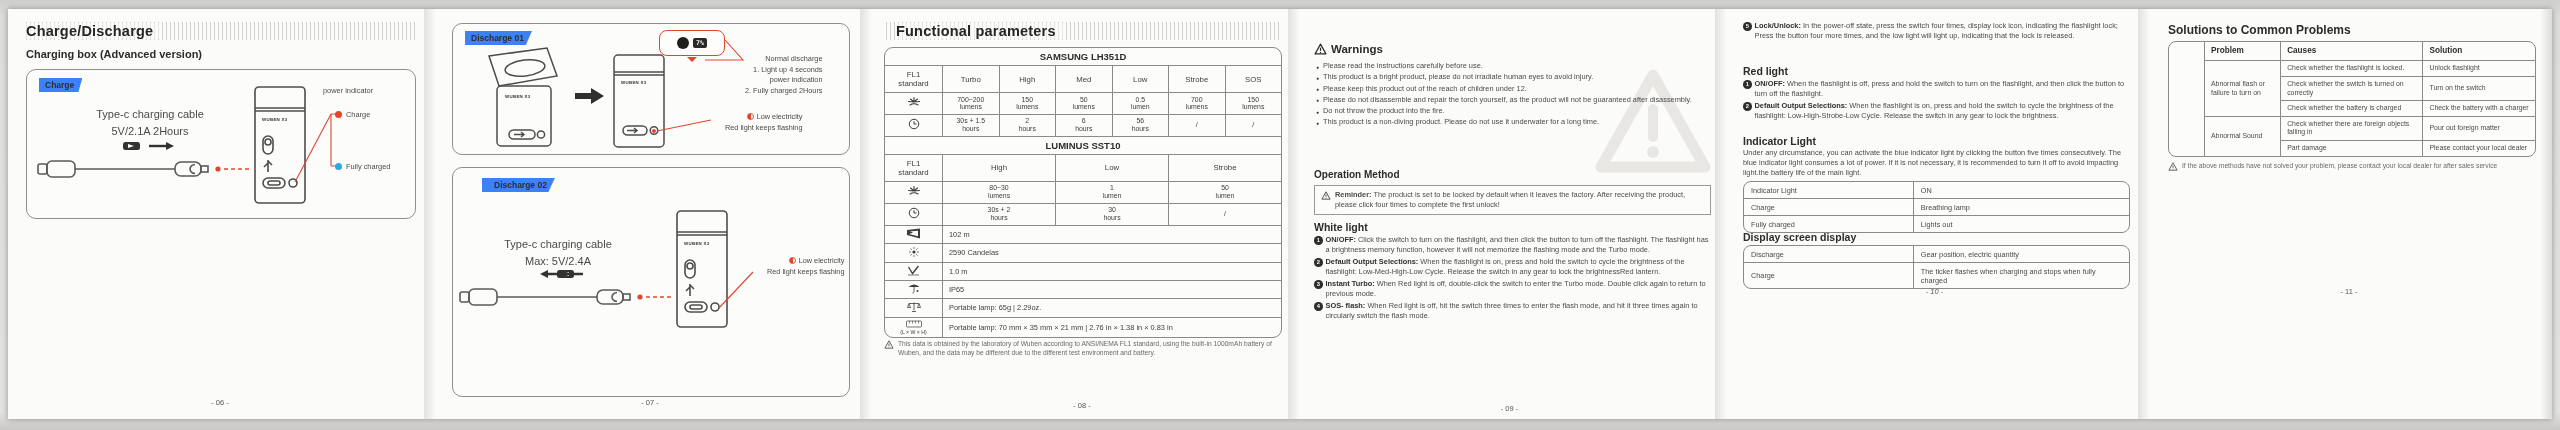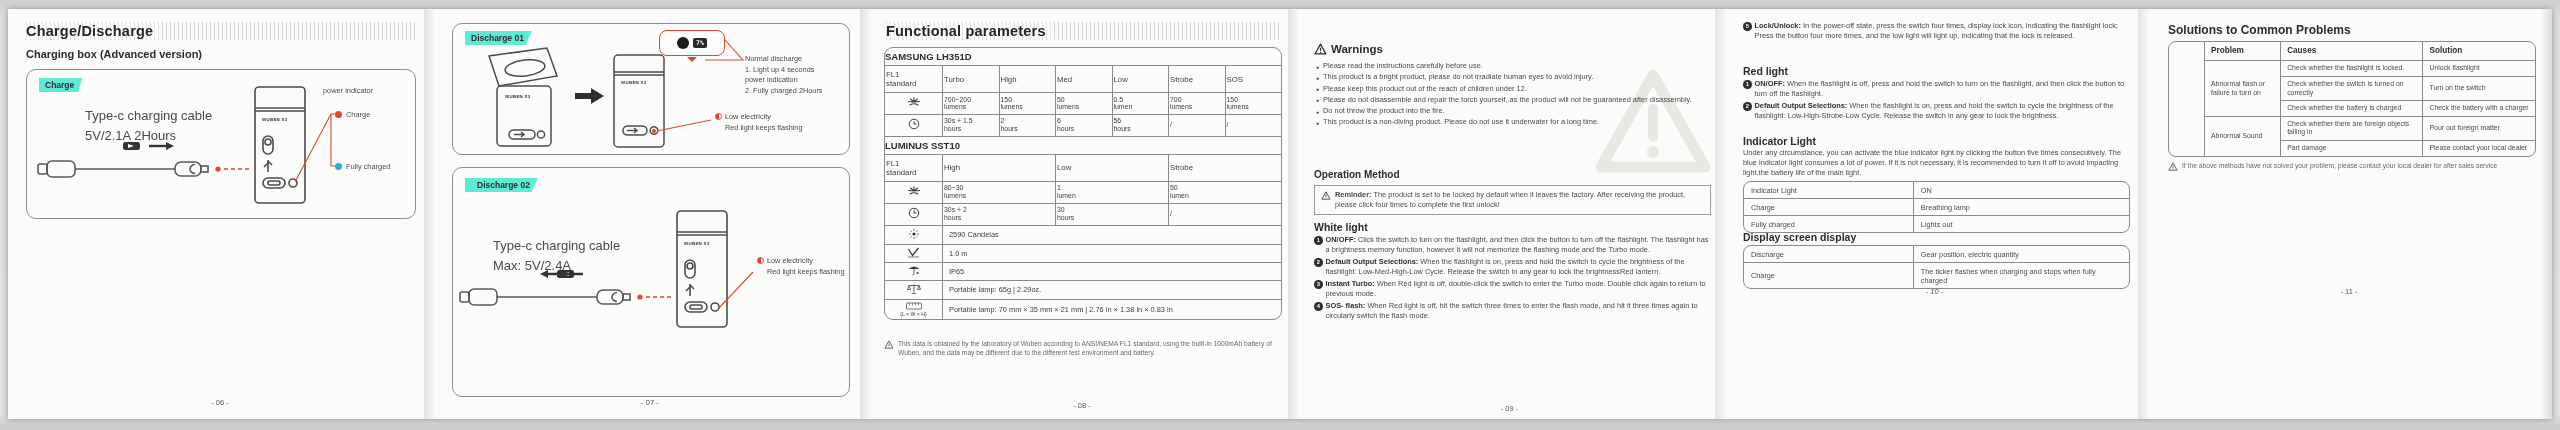--- a/index.html
+++ b/index.html
@@ -23,24 +23,24 @@
   .h-strip b { font-size:14.5px; color:#262626; letter-spacing:.2px; background:rgba(251,251,250,.55); padding-right:8px; white-space:nowrap; }
   .sub-title { position:absolute; font-size:11px; font-weight:700; color:#2b2b2b; }
   .sec-title { position:absolute; font-size:10.5px; font-weight:700; color:#2b2b2b; }
   .body-txt { font-size:7.4px; line-height:1.32; color:#4a4a4a; }
   .pre { white-space:pre-line; }
   .pagenum { position:absolute; left:0; right:0; bottom:12px; text-align:center; font-size:7.5px; color:#555; }
   .pagenum.mid { bottom:auto; top:242px; }
 
   
   .frame { position:absolute; border:1px solid #8f8e8c; border-radius:10px; background:#fcfcfb; }
-  .tab { position:absolute; background:#5eead4; color:#2f2f2f; font-weight:700; font-size:8.5px;
+  .tab { position:absolute; background:#3b82f6; color:#2f2f2f; font-weight:700; font-size:8.5px;
     padding:2px 8px 2px 6px; clip-path:polygon(0 0,100% 0,91% 100%,0 100%);
     box-shadow:2px 2px 0 rgba(0,0,0,.12); }
-  .note { position:absolute; font-size:7.3px; line-height:1.45; color:#4a4a4a; }
+  .note { position:absolute; font-size:7.3px; line-height:1.45; color:#4a4a4a;text-align:right; }
   .half-dot { display:inline-block; width:7px; height:7px; border-radius:50%;
     background:linear-gradient(90deg,#e0462e 55%,#fff 55%); border:1px solid #e0462e;
     vertical-align:-1px; margin-right:3px; }
   .dot { display:inline-block; width:7px; height:7px; border-radius:50%; vertical-align:-1px; margin-right:4px; }
   .dot.red { background:#e8432a; } .dot.blue { background:#29abe2; }
   .legend-row { position:absolute; font-size:7.4px; color:#4a4a4a; white-space:nowrap; }
 
   
   .dev { position:absolute; }
   .dev svg { display:block; }
@@ -50,21 +50,21 @@
   .callout:after { content:""; position:absolute; left:50%; bottom:-7px; margin-left:-5px;
     border:5px solid transparent; border-top-color:#e0462e; border-bottom:none; }
   .lens { width:12px; height:12px; border-radius:50%; background:#1d1d1d; }
   .seg { background:#2a2a2a; color:#f5f5f0; font-size:6.5px; font-weight:700; padding:1px 3px; border-radius:2px;
     font-family:"DejaVu Sans Mono",monospace; }
   .leads { position:absolute; left:0; top:0; pointer-events:none; }
 
   
   .tbl-round { position:absolute; border:1px solid #8a8a88; border-radius:9px; overflow:hidden; background:#fcfcfb; }
   .tbl-round table { border-collapse:collapse; width:calc(100% + 2px); margin:-1px; table-layout:fixed; }
-  .tbl-round td, .tbl-round th { border:1px solid #8a8a88; vertical-align:middle;
+  .tbl-round td, .tbl-round th { border:1px solid #8a8a88; text-align:center; vertical-align:middle;
     font-size:7.4px; color:#3d3d3d; padding:2px 2px; }
   .tbl-title td { font-size:9.5px; font-weight:700; color:#2c2c2c; padding:3px 0; }
   .mode-head td { font-size:7.8px; padding:4px 1px; }
   .val td { font-size:6.9px; line-height:1.15; padding:2.5px 1px; }
   .spec td { text-align:left; padding:3px 6px; font-size:7.4px; }
   .spec td.ic, .ic { text-align:center !important; padding:2px 0 !important; }
   .ic small { display:block; font-size:5.2px; color:#3d3d3d; line-height:1; }
 
   
   .footnote { position:absolute; display:flex; gap:4px; font-size:6.7px; line-height:1.35; color:#6a6a6a; }
@@ -88,21 +88,21 @@
   .tbl2 td { border:1px solid #8a8a88; font-size:7.3px; color:#4a4a4a; padding:3.5px 7px; text-align:left; }
   .tbl2 td:first-child { width:44%; }
 
   
   .tbl3 { position:absolute; border:1px solid #8a8a88; border-radius:8px; overflow:hidden; background:#fcfcfb; }
   .tbl3 table { border-collapse:collapse; width:calc(100% + 2px); margin:-1px; table-layout:fixed; }
   .tbl3 td, .tbl3 th { border:1px solid #8a8a88; font-size:6.9px; color:#4a4a4a; padding:3px 6px; text-align:left; vertical-align:middle; line-height:1.25; }
   .tbl3 th { font-size:8.2px; color:#2c2c2c; padding:4px 6px; }
   .tbl3 col.c1 { width:23%; } .tbl3 col.c2 { width:43%; } .tbl3 col.c3 { width:34%; }
 
-  .cable-cap { position:absolute; font-size:13px; line-height:1.5; color:#4a4a4a; }
+  .cable-cap { position:absolute; text-align:center; font-size:11px; line-height:1.5; color:#4a4a4a; }
 </style>
 </head>
 <body>
 
 <div class="sheet">
 
   <div class="page" style="left:0;width:424px;padding-left:28px;">
     <div class="h-strip" style="top:13px;">
       <b>Charge/Discharge</b>
     </div>
@@ -228,21 +228,21 @@
         <span>power indication</span><br>
         <span>2. Fully charged  2Hours</span>
       </div>
       <div class="note" style="top:88px;left:262px;">
         <span class="half-dot"></span><span>Low electricity</span><br>
         <span style="margin-left:10px;">Red light keeps flashing</span>
       </div>
     </div>
 
     <div class="frame" style="top:158px;left:20px;width:398px;height:230px;">
-      <div class="tab" style="top:10px;left:12px;padding-left:12px;">Discharge 02</div>
+      <div class="tab" style="top:10px;left:29px;padding-left:12px;">Discharge 02</div>
 
       <div class="cable-cap" style="top:68px;left:40px;width:130px;">
         <span>Type-c charging cable</span><br>
         <span>Max: 5V/2.4A</span>
       </div>
 
       <svg style="position:absolute;top:100px;left:86px;" width="52" height="12" viewBox="0 0 52 12">
         <rect x="18" y="2" width="17" height="8" rx="2.5" fill="#333"></rect>
         <polygon points="30,4 24,6 30,8" fill="#fff"></polygon>
         <line x1="44" y1="6" x2="9" y2="6" stroke="#333" stroke-width="2.4"></line>
@@ -286,21 +286,21 @@
       <div class="note" style="top:88px;left:304px;">
         <span class="half-dot"></span><span>Low electricity</span><br>
         <span style="margin-left:10px;">Red light keeps flashing</span>
       </div>
     </div>
 
     <div class="pagenum">- 07 -</div>
   </div>
 
   <div class="page" style="left:860px;width:428px;">
-    <div class="h-strip" style="top:13px;">
+    <div class="h-strip" style="top:13px;padding-left:10px;">
       <b>Functional parameters</b>
     </div>
 
     <div class="tbl-round" style="top:38px;left:16px;right:14px;">
       <table>
         <colgroup>
             <col style="width:58px">
             <col>
             <col>
             <col>
@@ -391,20 +391,28 @@
                     <path d="M12 6.5 V12 H17"></path>
                   </g>
                 </svg></td>
           <td colspan="2" class="pre">30s + 2
 hours</td>
           <td colspan="2" class="pre">30
 hours</td>
           <td colspan="2" class="pre">/</td>
         </tr>
         <tr class="spec">
+          <td class="ic"><svg width="15" height="11" viewBox="0 0 30 22">
+                  <polygon points="2,4 28,1 28,21 2,14" fill="#3c3c3c"></polygon>
+                  <polygon points="6,7 24,5.5 24,16.5 6,12" fill="#fcfcfb"></polygon>
+                  <polygon points="2,4 14,9 2,14" fill="#3c3c3c"></polygon>
+                </svg></td>
+          <td colspan="6">102 m</td>
+        </tr>
+        <tr class="spec">
           <td class="ic"><svg width="12" height="12" viewBox="0 0 24 24">
                   <circle cx="12" cy="12" r="3.2" fill="#3c3c3c"></circle>
                   <g stroke="#3c3c3c" stroke-width="1.4">
                     <path d="M12 2 v4 M12 18 v4 M2 12 h4 M18 12 h4 M5 5 l2.8 2.8 M16.2 16.2 L19 19 M19 5 l-2.8 2.8 M7.8 16.2 L5 19"></path>
                   </g>
                 </svg></td>
           <td colspan="6">2590 Candelas</td>
         </tr>
         <tr class="spec">
           <td class="ic"><svg width="13" height="11" viewBox="0 0 26 22">

